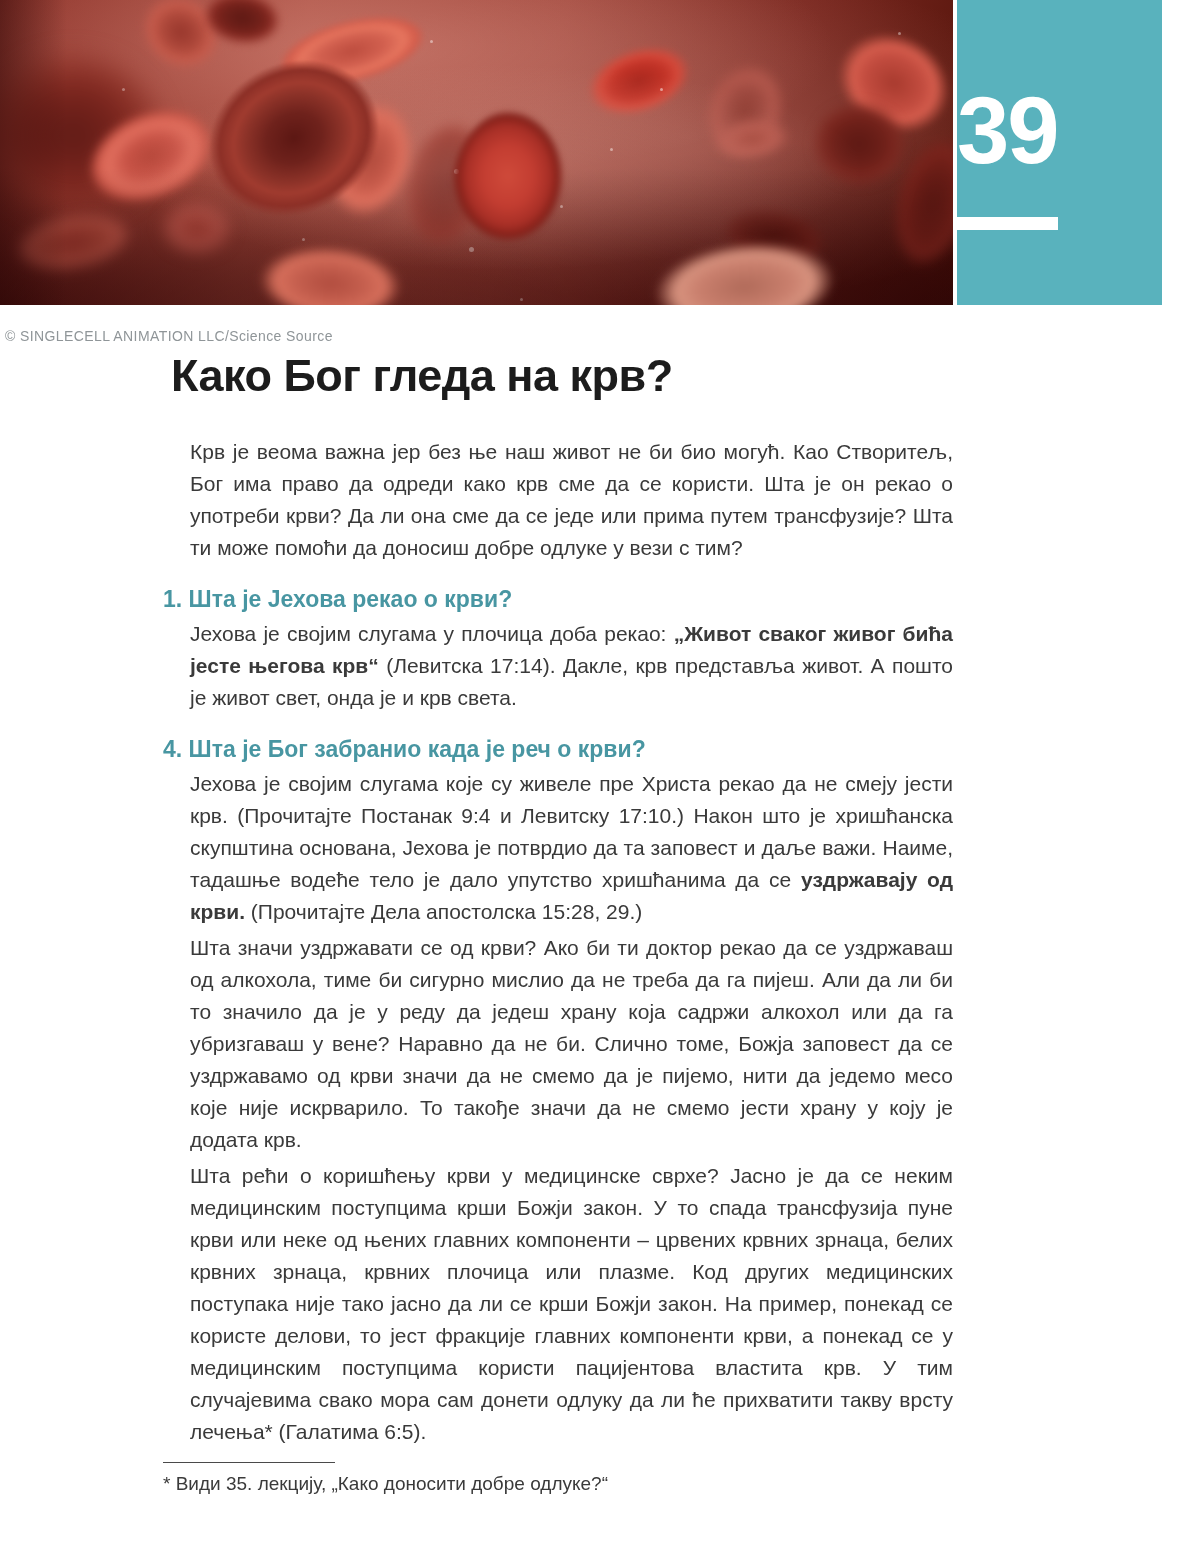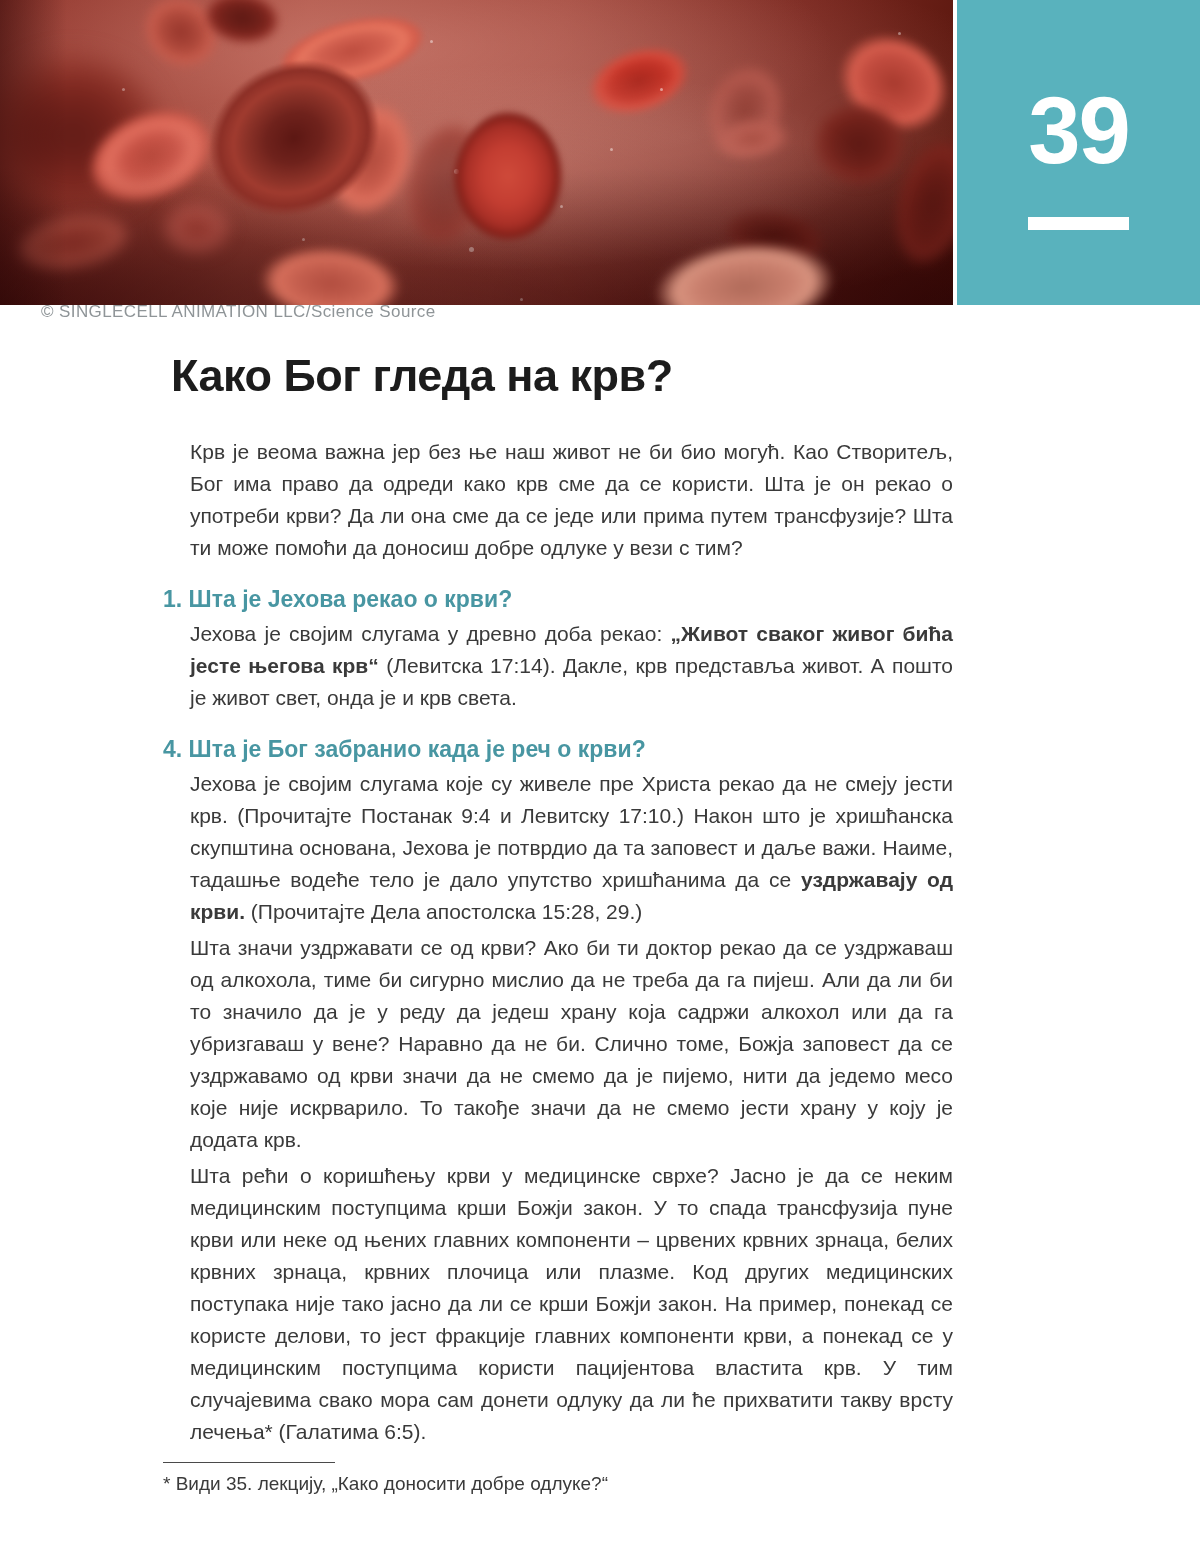--- a/index.html
+++ b/index.html
@@ -42,32 +42,32 @@
       252px 128px 0 0 rgba(255,255,255,.45),
       660px 88px  0 0 rgba(255,255,255,.5),
       122px 88px  0 0 rgba(255,255,255,.35),
       898px 32px  0 0 rgba(255,255,255,.4),
       430px 40px  0 0 rgba(255,255,255,.45),
       560px 205px 0 0 rgba(255,255,255,.5),
       398px 330px 0 0 rgba(255,255,255,.0);
   }
   
   .chapter-box{
-    position:absolute;left:957px;top:0;width:243px;height:305px;
+    position:absolute;left:957px;top:0;width:205px;height:305px;
     background:var(--accent-teal,#59b2bd);
-    display:flex;flex-direction:column;align-items:center;gap:24px;
+    display:flex;flex-direction:column;align-items:flex-start;gap:24px;
   }
   .chapter-number{
     margin-top:84px;font-size:94px;line-height:1;font-weight:700;color:#fff;letter-spacing:-2px;
   }
   .chapter-underline{width:101px;height:13px;background:#fff;margin-top:15px;}
   
   .caption{
-    position:absolute;left:5px;top:302px;
-    font-size:17px;letter-spacing:.4px;color:#8f9598;white-space:nowrap;margin-left:36px;
+    position:absolute;left:5px;top:328px;
+    font-size:14px;letter-spacing:.4px;color:#8f9598;white-space:nowrap;
   }
   
   .content{position:absolute;left:163px;top:324px;width:790px;}
   .title{
     margin:26px 0 0 8px;font-size:45px;line-height:52px;font-weight:700;color:#1c1c1c;letter-spacing:-.5px;
   }
   .intro,.para{
     margin:4px 0 0 27px;width:763px;box-sizing:border-box;
     font-size:21px;line-height:32px;color:#3a3a3a;
     text-align:justify;hyphens:manual;-webkit-hyphens:manual;
@@ -122,21 +122,21 @@
   </div>
 
   <div class="caption">© SINGLECELL ANIMATION LLC/Science Source</div>
 
   <div class="content">
     <h1 class="title">Како Бог гледа на крв?</h1>
 
     <p class="intro">Крв је веома важна јер без ње наш живот не би био могућ. Као Створи­тељ, Бог има право да одреди како крв сме да се користи. Шта је он ре­као о употреби крви? Да ли она сме да се једе или прима путем трансфу­зије? Шта ти може помоћи да доносиш добре одлуке у вези с тим?</p>
 
     <h2 class="s-heading">1. Шта је Јехова рекао о крви?</h2>
-    <p class="para"><span>Јехова је својим слугама у древно доба рекао: </span><span class="bold">„Живот сваког живог бића јесте његова крв“</span><span> (Левитска 17:14). Дакле, крв представља жи­вот. А пошто је живот свет, онда је и крв света.</span></p>
+    <p class="para"><span>Јехова је својим слугама у плочица доба рекао: </span><span class="bold">„Живот сваког живог бића јесте његова крв“</span><span> (Левитска 17:14). Дакле, крв представља жи­вот. А пошто је живот свет, онда је и крв света.</span></p>
 
     <h2 class="s-heading">4. Шта је Бог забранио када је реч о крви?</h2>
     <p class="para"><span>Јехова је својим слугама које су живеле пре Христа рекао да не смеју је­сти крв. (Прочитајте Постанак 9:4 и Левитску 17:10.) Након што је хри­шћанска скупштина основана, Јехова је потврдио да та заповест и даље важи. Наиме, тадашње водеће тело је дало упутство хришћанима да се </span><span class="bold">уздржавају од крви.</span><span> (Прочитајте Дела апостолска 15:28, 29.)</span></p>
     <p class="para">Шта значи уздржавати се од крви? Ако би ти доктор рекао да се уздр­жаваш од алкохола, тиме би сигурно мислио да не треба да га пијеш. Али да ли би то значило да је у реду да једеш храну која садржи алко­хол или да га убризгаваш у вене? Наравно да не би. Слично томе, Бож­ја заповест да се уздржавамо од крви значи да не смемо да је пијемо, нити да једемо месо које није искрварило. То такође значи да не смемо јести храну у коју је додата крв.</p>
     <p class="para">Шта рећи о коришћењу крви у медицинске сврхе? Јасно је да се неким медицинским поступцима крши Божји закон. У то спада трансфузија пуне крви или неке од њених главних компоненти – црвених крвних зрнаца, белих крвних зрнаца, крвних плочица или плазме. Код других медицин­ских поступака није тако јасно да ли се крши Божји закон. На пример, понекад се користе делови, то јест фракције главних компоненти крви, а понекад се у медицинским поступцима користи пацијентова властита крв. У тим случајевима свако мора сам донети одлуку да ли ће прихва­тити такву врсту лечења* (Галатима 6:5).</p>
 
     <hr class="footnote-rule">
     <p class="footnote">* Види 35. лекцију, „Како доносити добре одлуке?“</p>
   </div>
 

